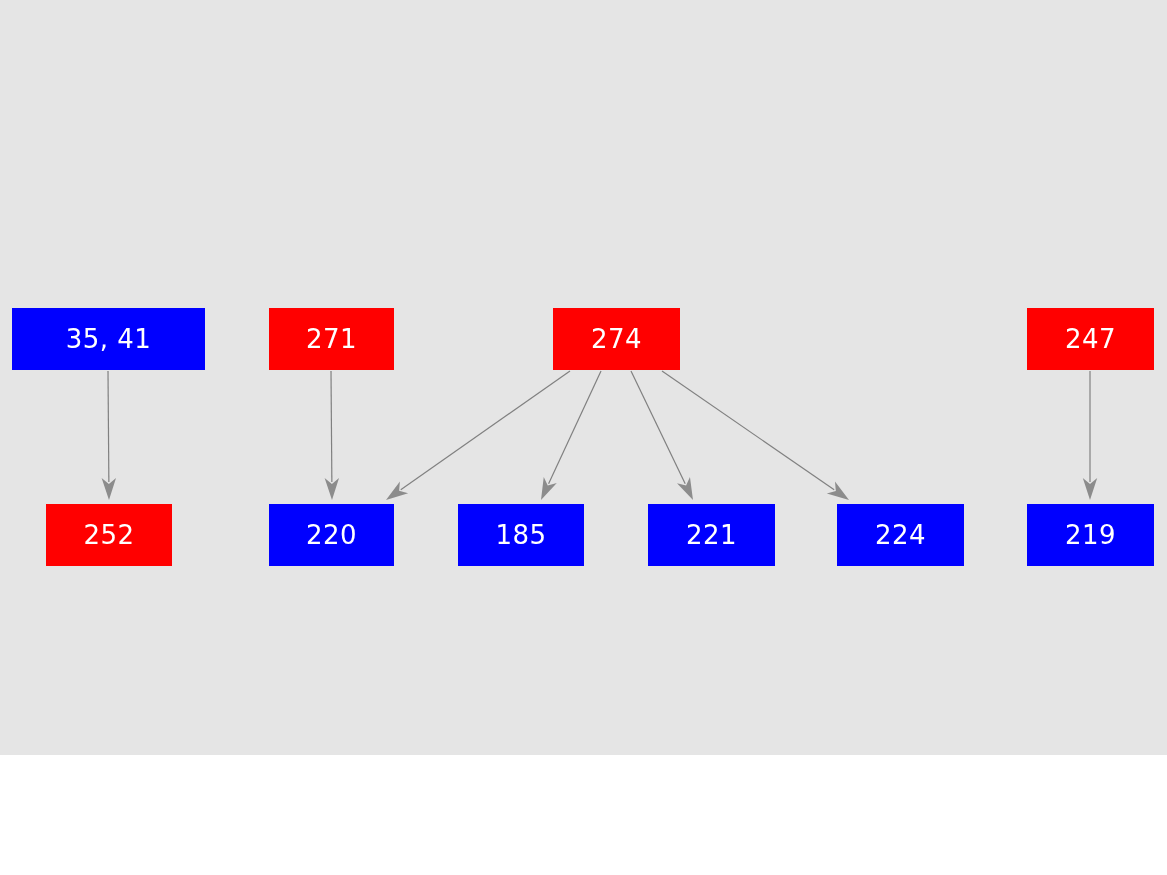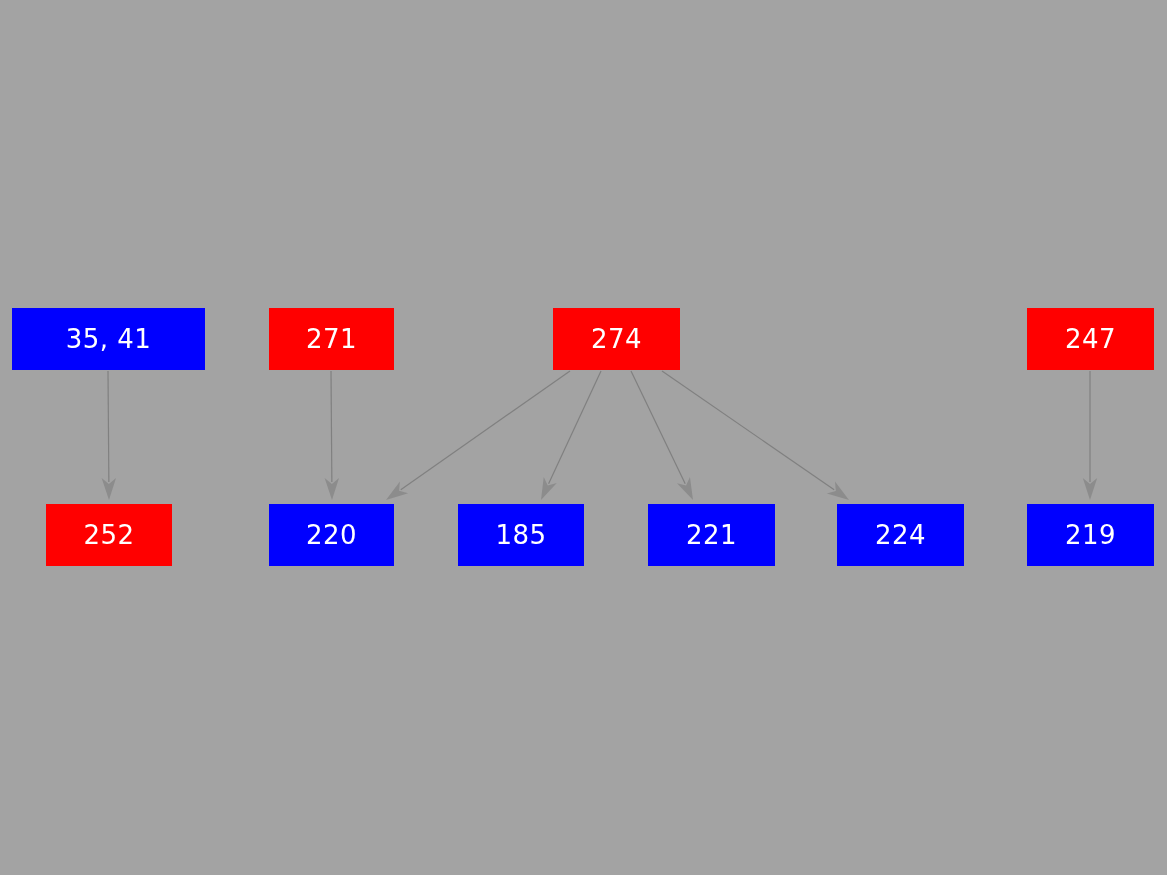--- a/index.html
+++ b/index.html
@@ -9,22 +9,22 @@
   }
   body {
     width: 1167px;
     height: 875px;
     font-family: "DejaVu Sans", "Liberation Sans", sans-serif;
     overflow: hidden;
   }
   #graph-root {
     position: relative;
     width: 1167px;
-    height: 875px;
-    background: #a3a3a3;
+    height: 755px;
+    background: #e5e5e5;
   }
   svg#graph-canvas {
     position: absolute;
     top: 0;
     left: 0;
     width: 1167px;
     height: 875px;
     display: block;
   }
   .node-box {

